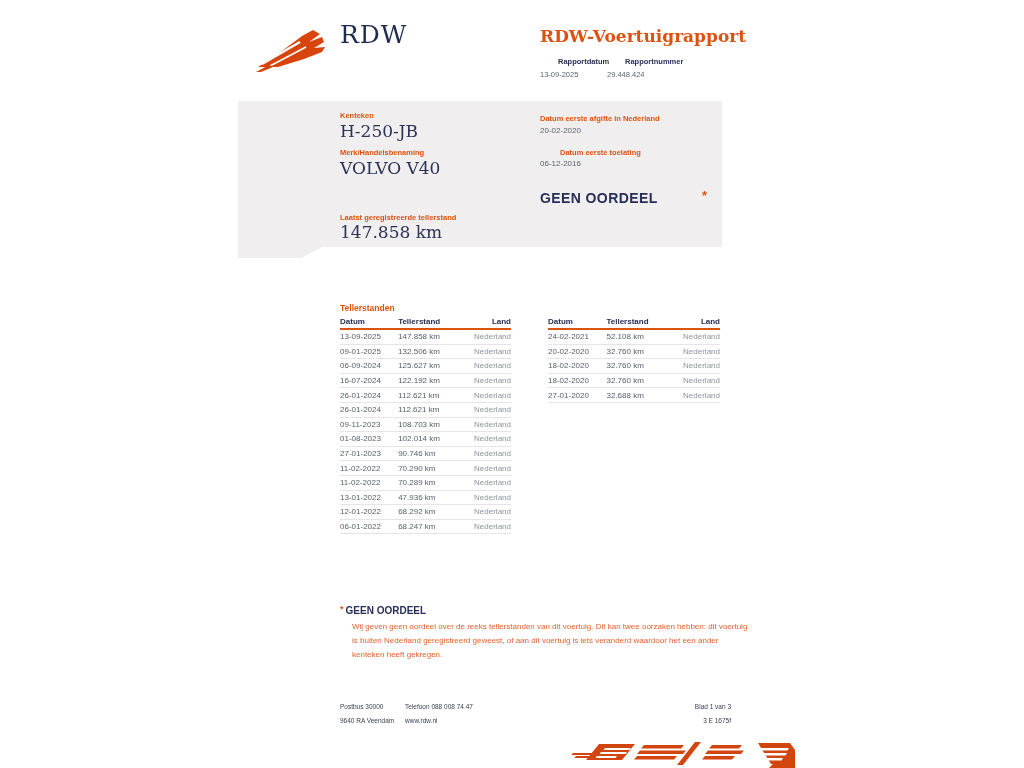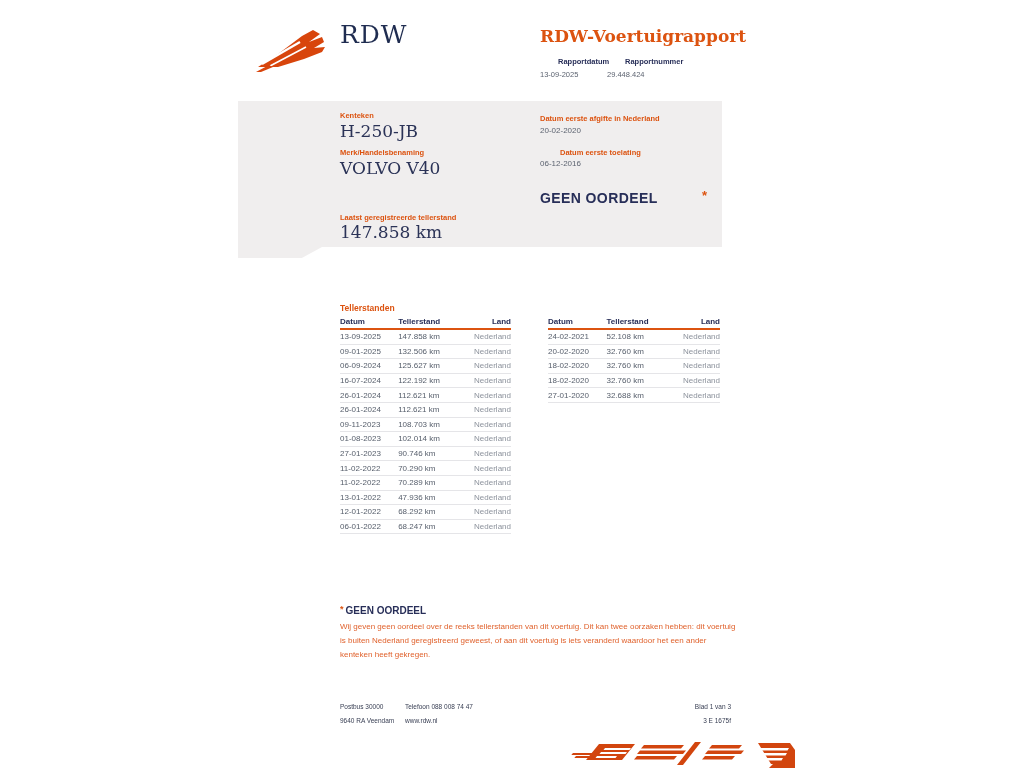--- a/index.html
+++ b/index.html
@@ -56,21 +56,21 @@
   }
   .tc0 { width:34%; text-align:left; }
   .tc1 { width:38%; text-align:left; }
   .tc2 { flex:1; text-align:right; }
   .t-row .tc2 { color:#8C929C; }
 
   
   .footnote-title { position:absolute; left:340px; top:604px; font-size:10px; font-weight:700; color:#272E58; }
   .footnote-title .mark { color:#DC5310; font-size:9px; vertical-align:2px; margin-right:2px; }
   .footnote-text {
-    position:absolute; left:340px; top:620px; width:398px;
+    position:absolute; left:352px; top:620px; width:398px;
     font-size:8px; line-height:1.78; color:#E0622D;
   }
 
   
   .foot { position:absolute; font-size:6.5px; color:#3A4055; }
   .foot-a1 { left:340px; top:703px; }
   .foot-a2 { left:340px; top:717px; }
   .foot-ph { left:405px; top:703px; }
   .foot-web { left:405px; top:717px; color:#3A4055; text-decoration:none; }
   .foot-page { left:600px; top:703px; width:131px; text-align:right; }

